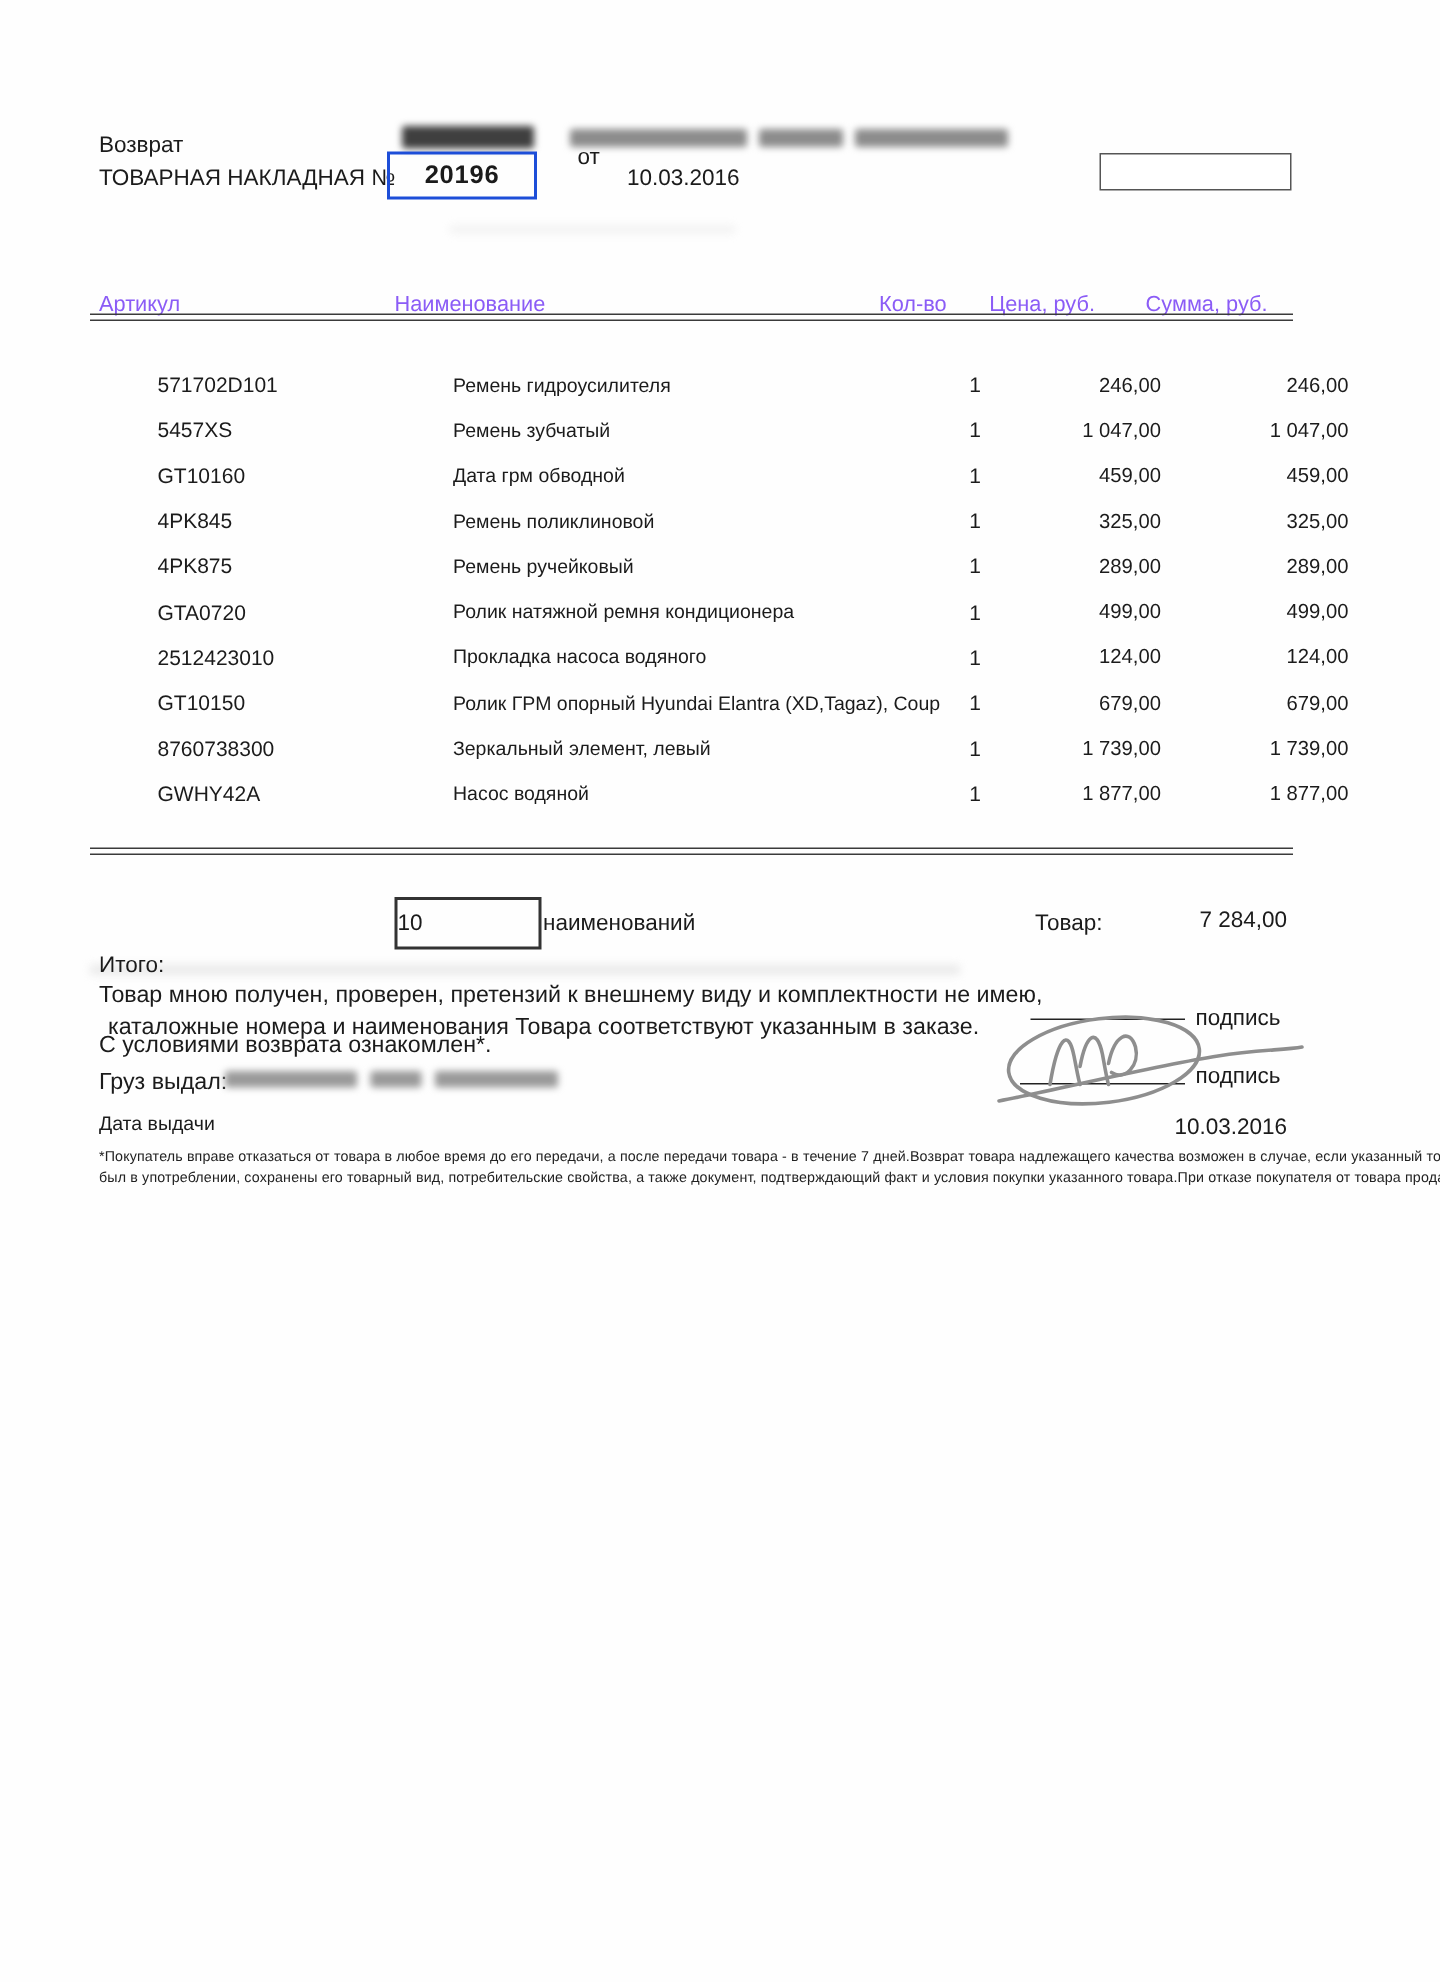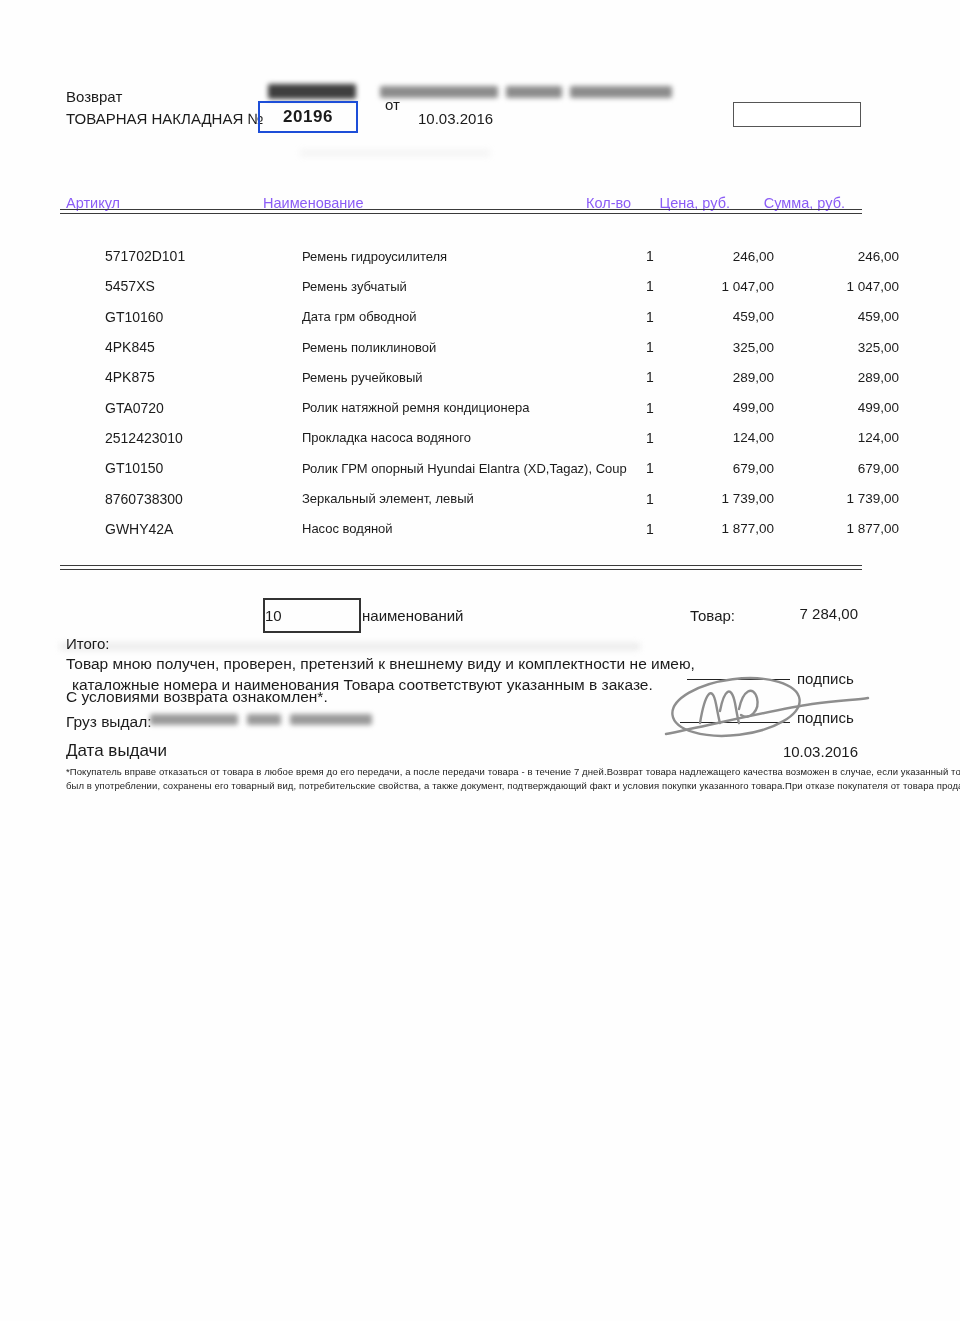--- a/index.html
+++ b/index.html
@@ -2,21 +2,21 @@
 <html lang="ru"><head>
 <meta charset="utf-8">
 <style>
   html,body{margin:0;padding:0;background:#fff;}
   .page{
     position:relative;width:960px;height:1321px;background:#fefefe;
     font-family:"Liberation Sans", sans-serif;color:#1b1b1b;overflow:hidden;
   }
   .abs{position:absolute;white-space:nowrap;}
   .t15{font-size:15px;}
-  .t17{font-size:17px;}
+  .t17{font-size:13px;}
   .redact{position:absolute;border-radius:2px;filter:blur(2.5px);}
   .num-box{
     position:absolute;left:258px;top:101px;width:96px;height:28px;
     border:2px solid #1d4ed8;display:flex;align-items:center;justify-content:center;
     font-size:17px;font-weight:bold;letter-spacing:.5px;
   }
   .empty-box{
     position:absolute;left:733px;top:102px;width:126px;height:23px;
     border:1.5px solid #555;background:#fff;
   }

